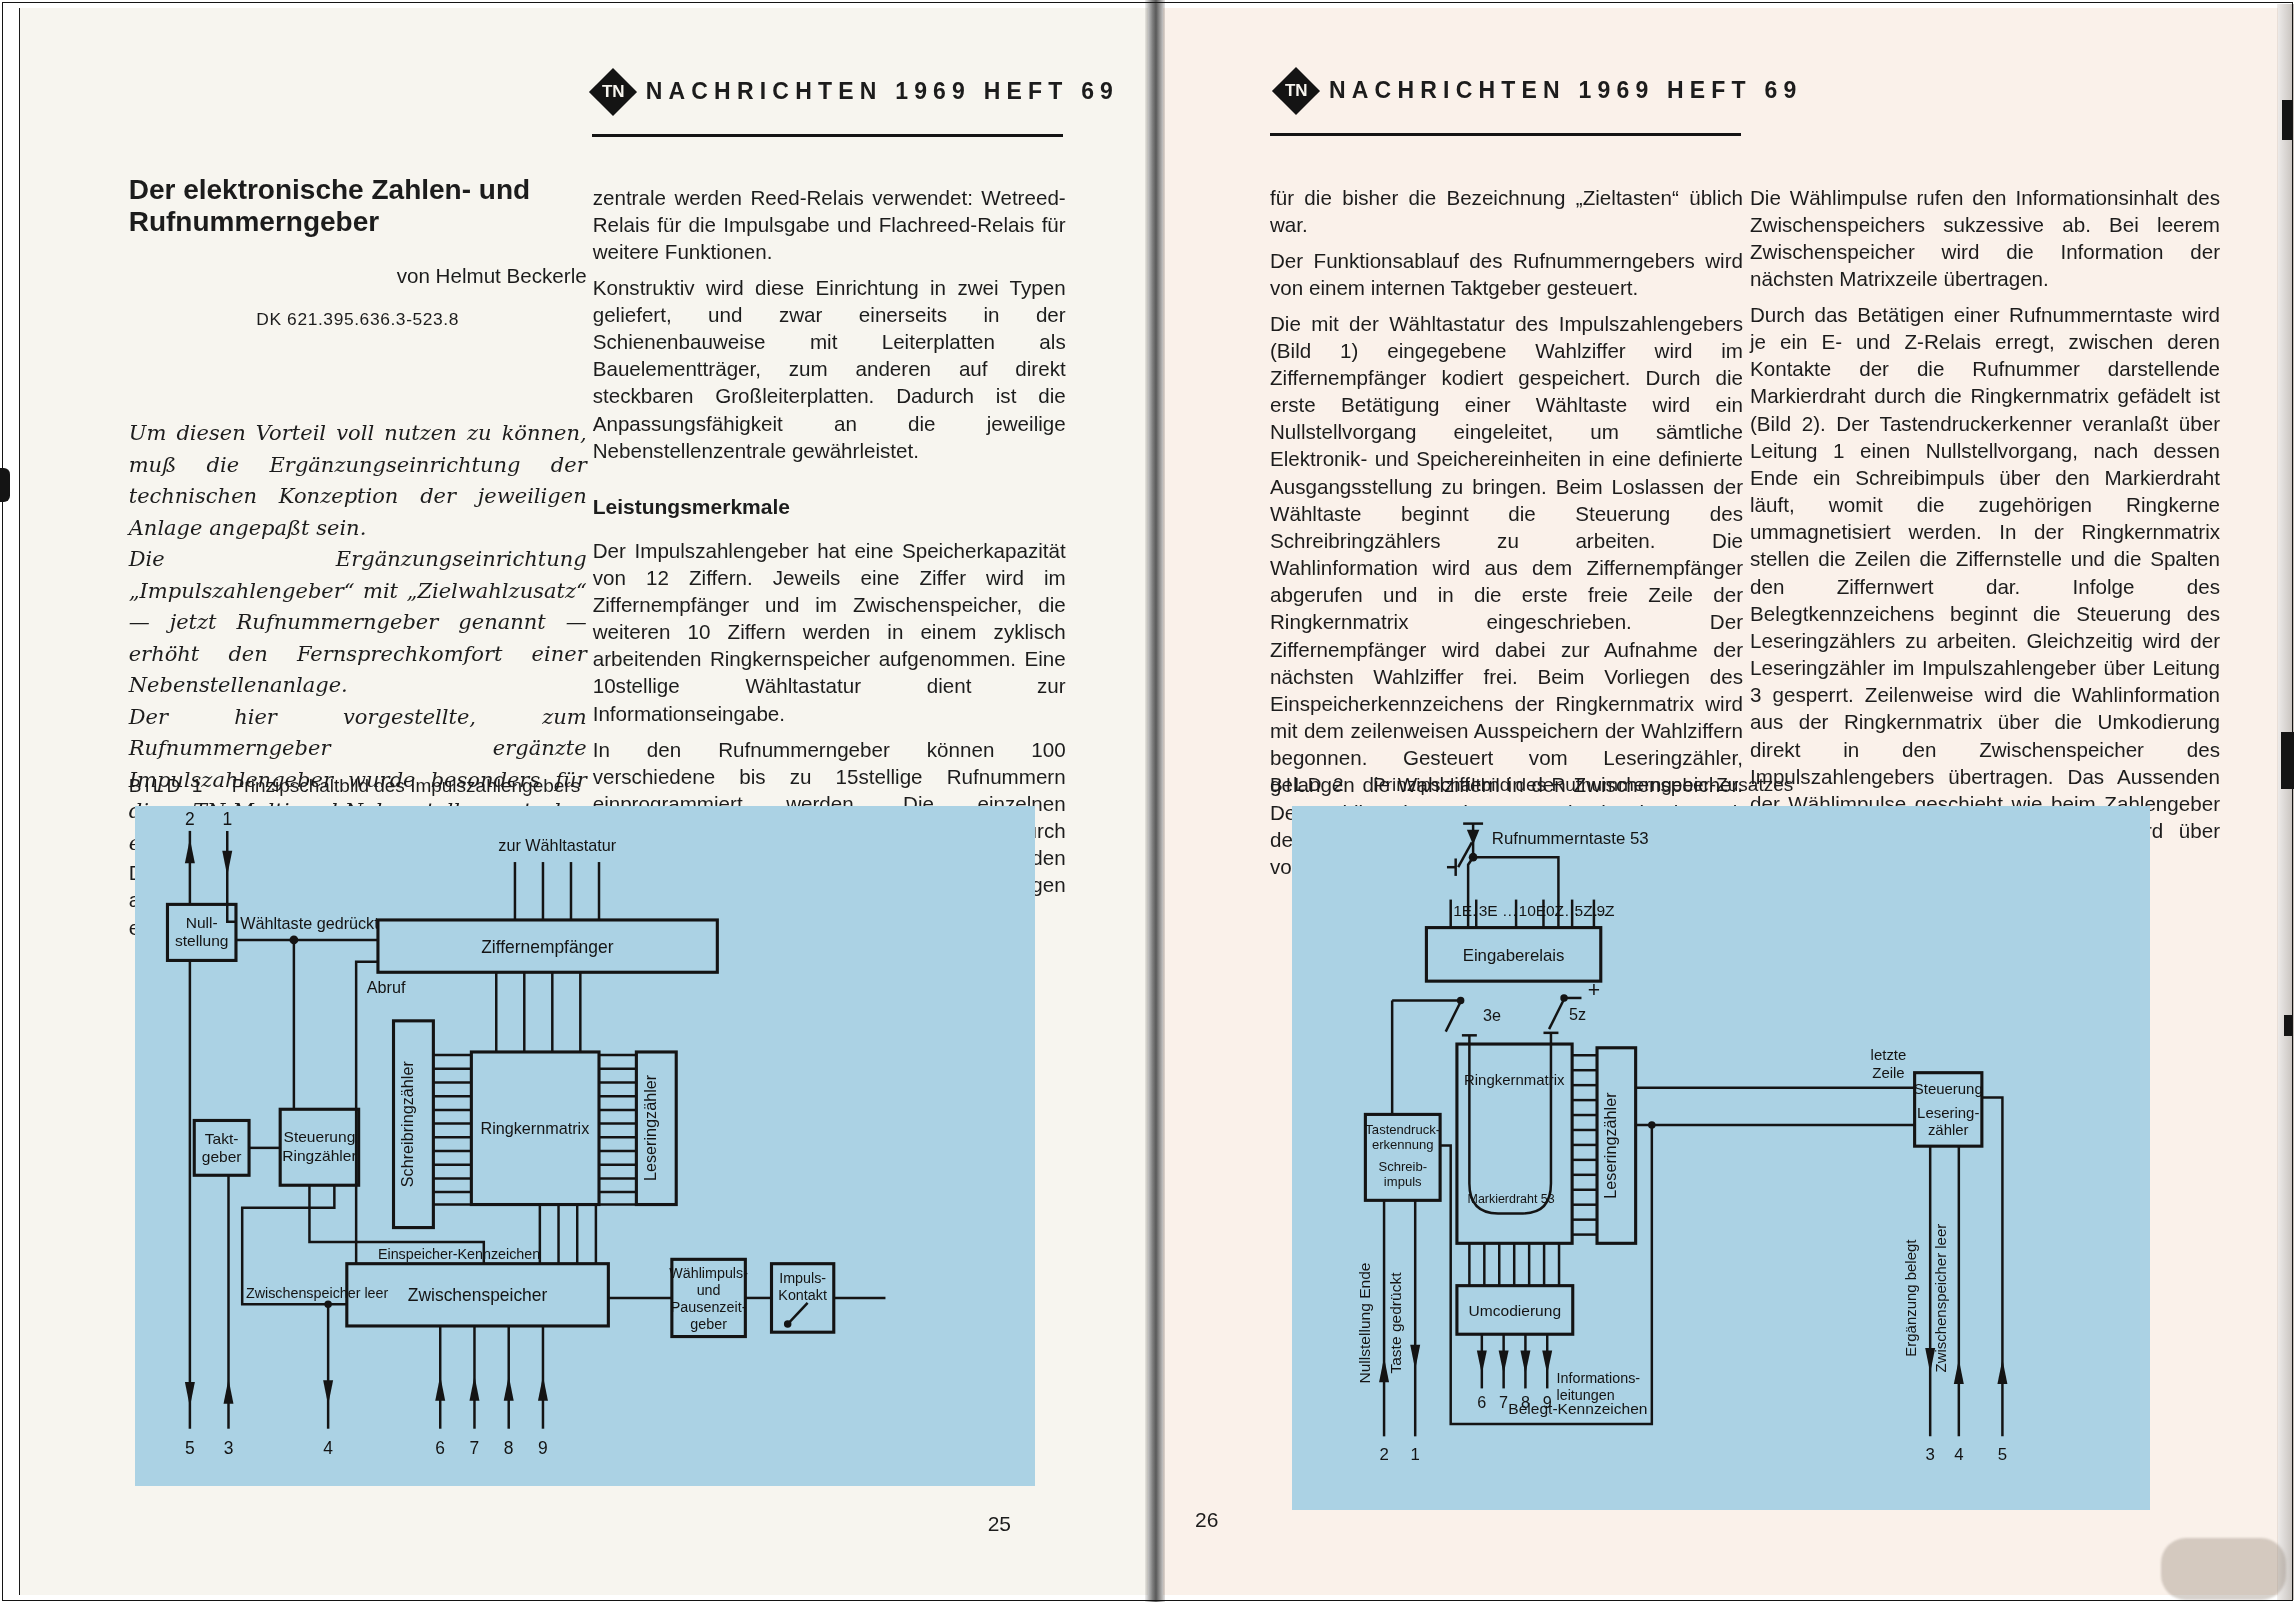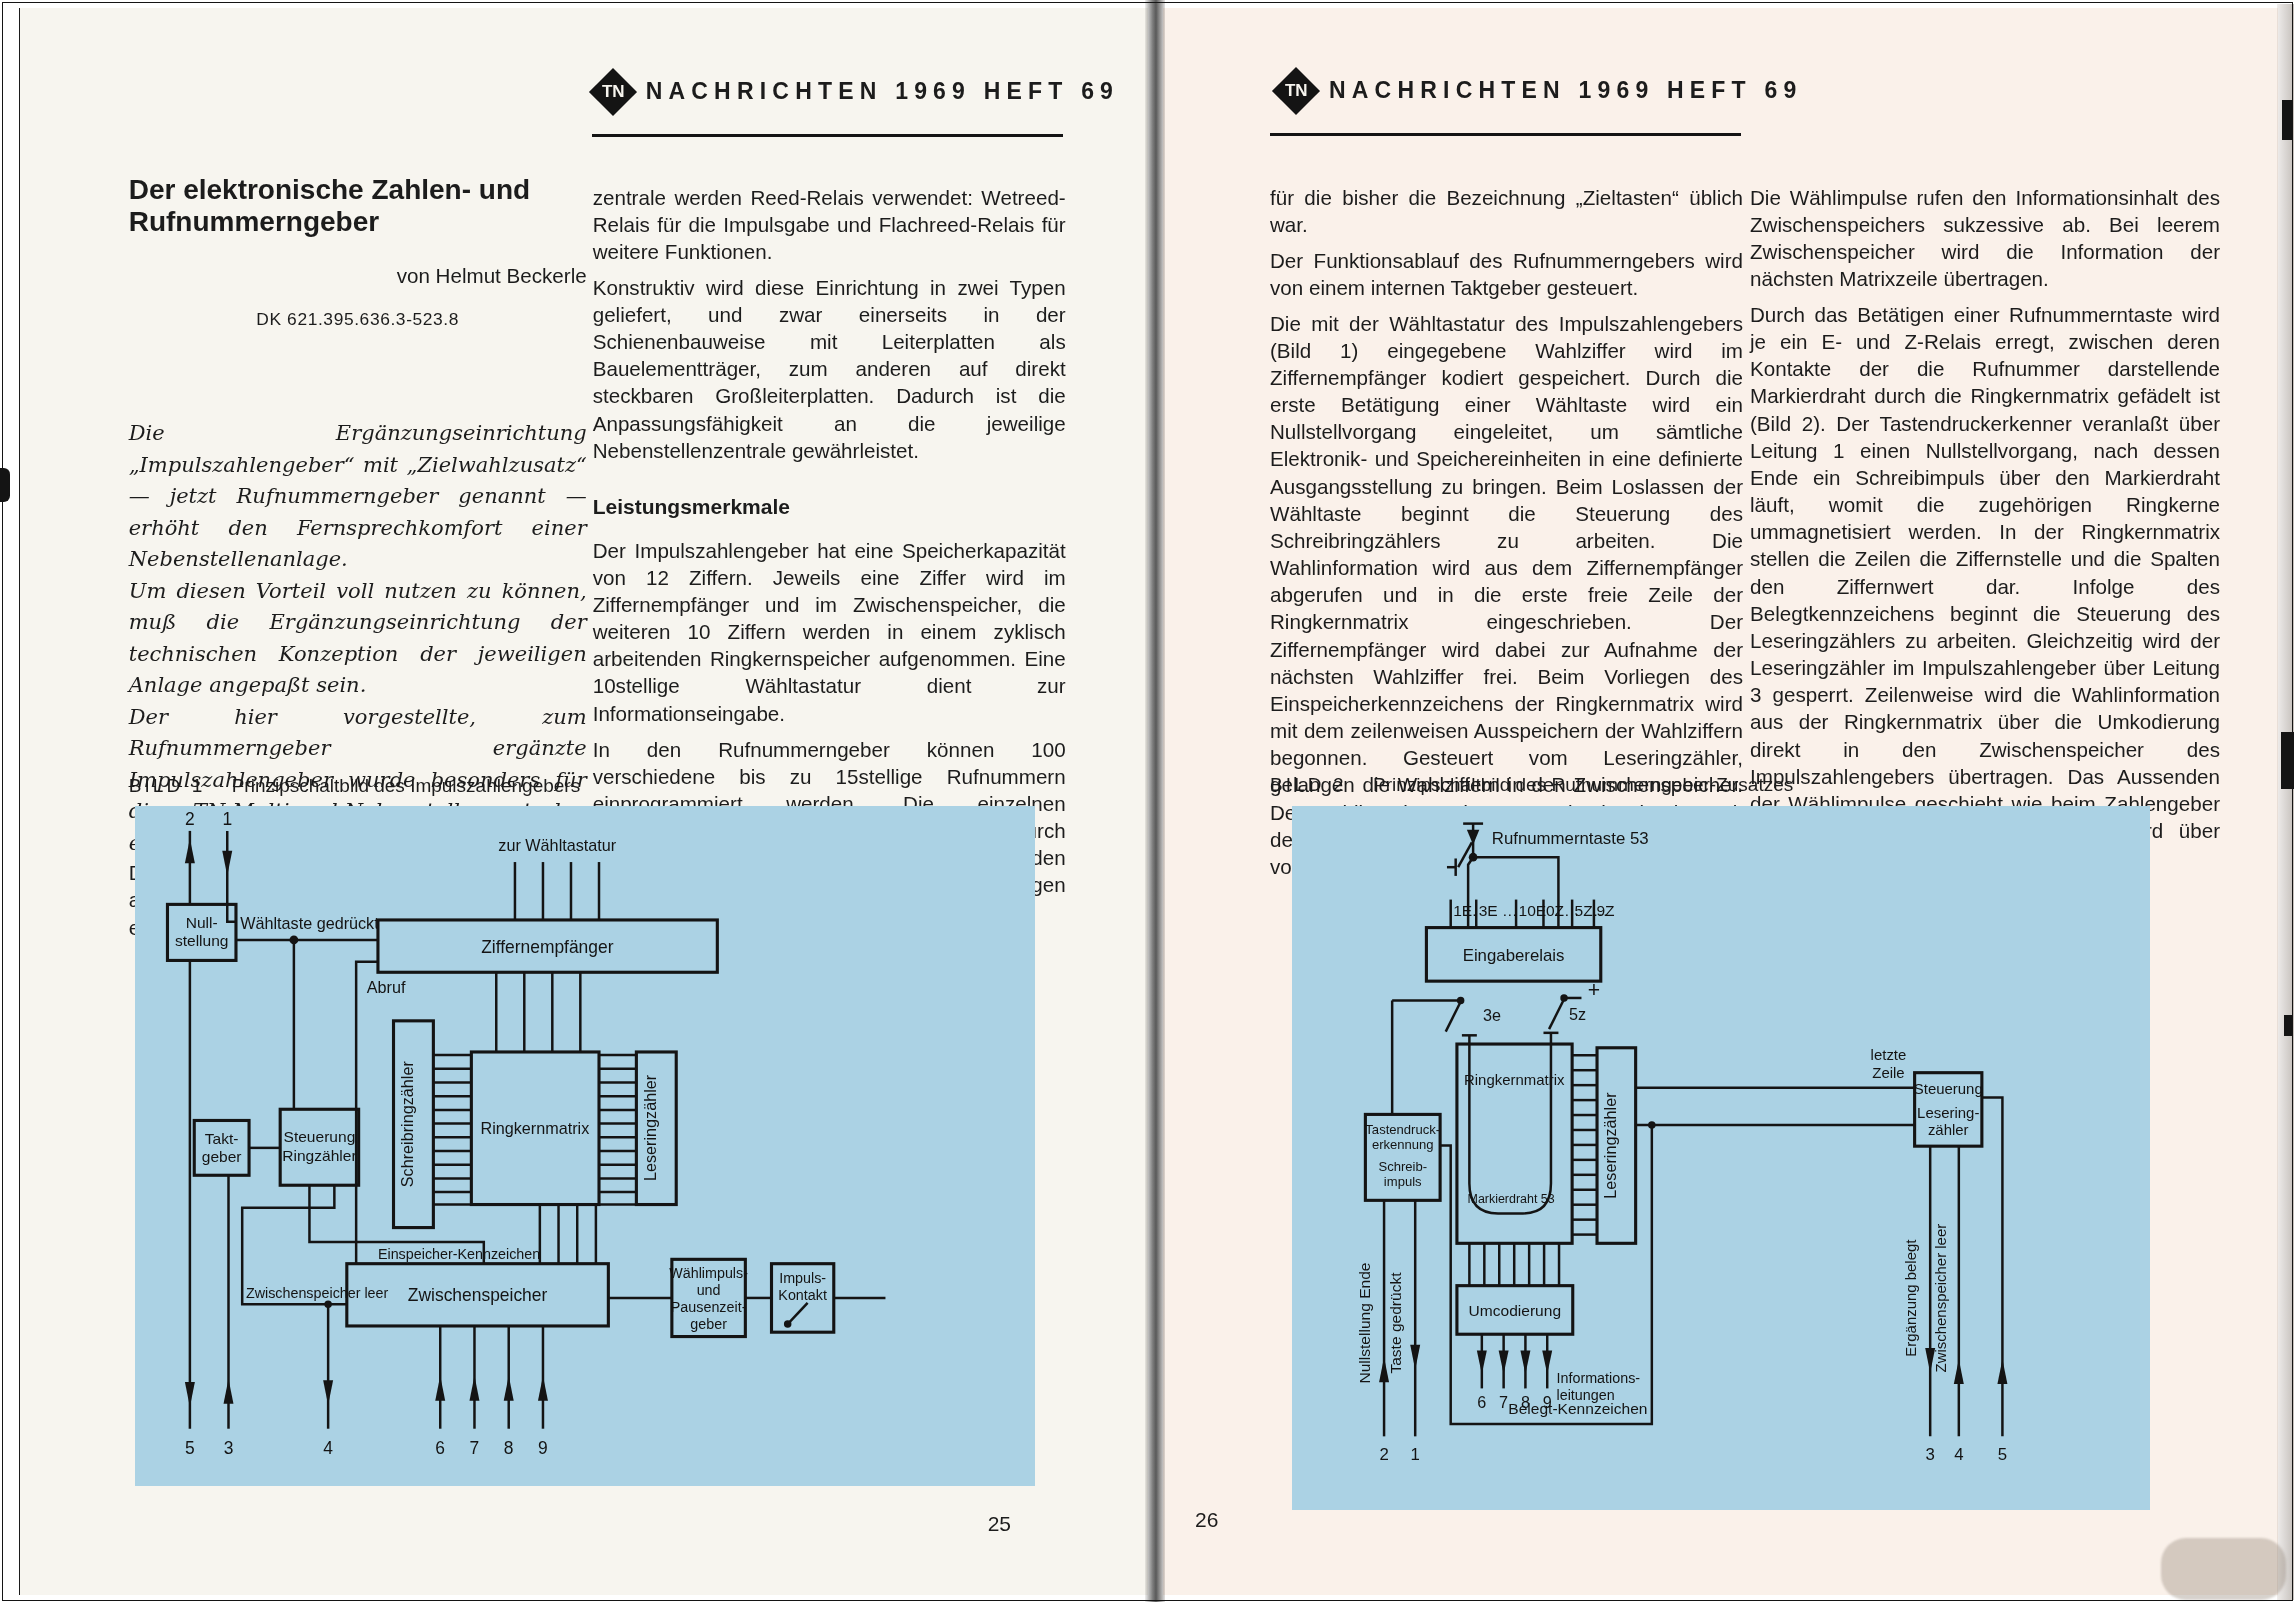--- a/index.html
+++ b/index.html
@@ -61,22 +61,22 @@
     <div class="rule" style="left:572px;top:126px;width:471px;"></div>
 
     <div class="col" style="left:109px;top:166px;width:458px;">
       <h1 class="art-title">
         <span>Der elektronische Zahlen- und</span><br>
         <span>Rufnummerngeber</span>
       </h1>
       <div class="byline">von Helmut Beckerle</div>
       <div class="dk">DK 621.395.636.3-523.8</div>
       <div class="abstract">
+        <p>Um diesen Vorteil voll nutzen zu können, muß die Ergänzungseinrichtung der technischen Konzeption der jeweiligen Anlage angepaßt sein.</p>
         <p>Die Ergänzungseinrichtung „Impulszahlengeber“ mit „Zielwahlzusatz“ — jetzt Rufnummerngeber genannt — erhöht den Fernsprechkomfort einer Nebenstellenanlage.</p>
-        <p>Um diesen Vorteil voll nutzen zu können, muß die Ergänzungseinrichtung der technischen Konzeption der jeweiligen Anlage angepaßt sein.</p>
         <p>Der hier vorgestellte, zum Rufnummerngeber ergänzte Impulszahlengeber wurde besonders für die TN-Multireed-Nebenstellenzentralen entwickelt.</p>
       </div>
       <p class="firstpara">Der elektronische Zahlen- und Rufnummerngeber arbeitet in seinem inneren Funktionsablauf elektronisch. An der Nahtstelle zur Nebenstellen-</p>
     </div>
 
     <div class="col" style="left:573px;top:176px;width:473px;">
       <p>zentrale werden Reed-Relais verwendet: Wetreed-Relais für die Impulsgabe und Flachreed-Relais für weitere Funktionen.</p>
       <p>Konstruktiv wird diese Einrichtung in zwei Typen geliefert, und zwar einerseits in der Schienenbauweise mit Leiterplatten als Bauelementträger, zum anderen auf direkt steckbaren Großleiterplatten. Dadurch ist die Anpassungsfähigkeit an die jeweilige Nebenstellenzentrale gewährleistet.</p>
       <h2 class="sect">Leistungsmerkmale</h2>
       <p>Der Impulszahlengeber hat eine Speicherkapazität von 12 Ziffern. Jeweils eine Ziffer wird im Ziffernempfänger und im Zwischenspeicher, die weiteren 10 Ziffern werden in einem zyklisch arbeitenden Ringkernspeicher aufgenommen. Eine 10stellige Wähltastatur dient zur Informationseingabe.</p>

